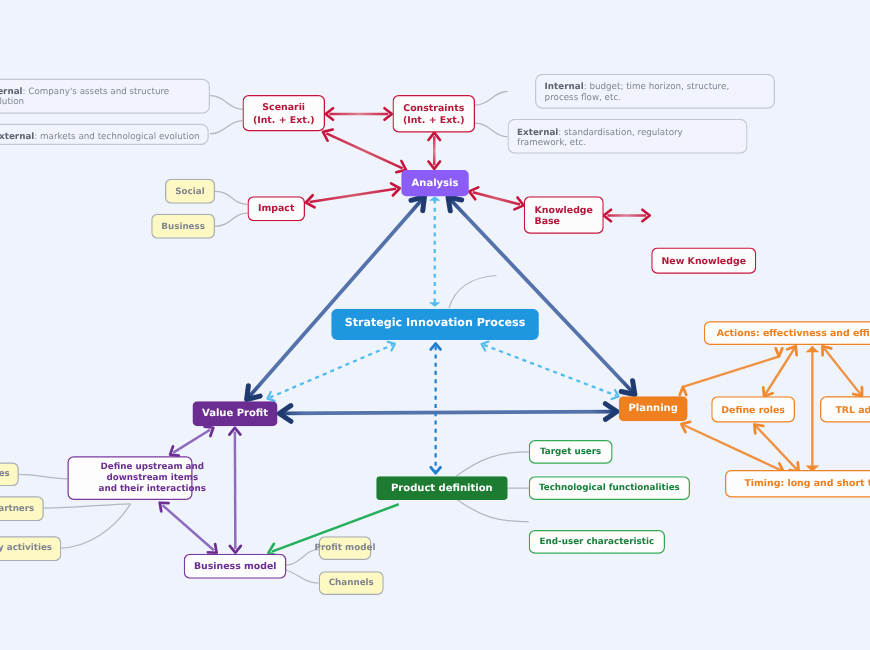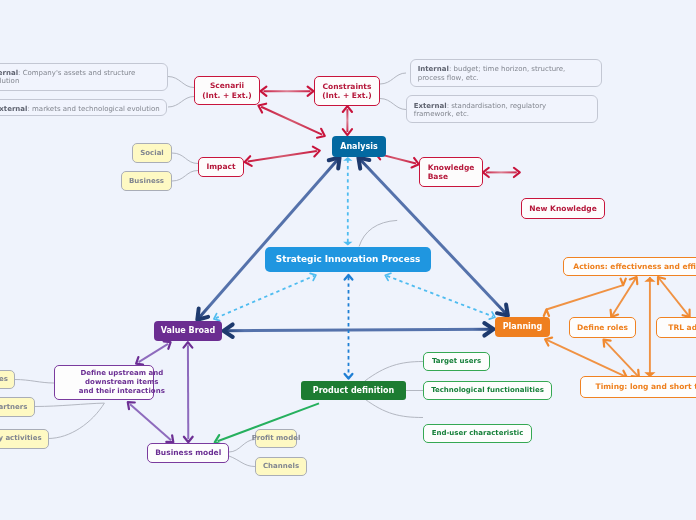--- a/index.html
+++ b/index.html
@@ -11,22 +11,22 @@
   
   .s-note{background:#f1f4fd;border:1px solid #c3c7d3;border-radius:6px;color:#82868f;font-size:7px;
           text-align:left;justify-content:flex-start;align-items:flex-start;padding:5.2px 6.7px;line-height:1.19;white-space:normal;}
   .s-note b{color:#5f6370;font-weight:bold;}
 
   .s-grey{background:#fef9c3;border:1.2px solid #a9adb7;border-radius:5px;color:#808590;
           font-size:7px;font-weight:bold;}
 
   .s-redout{background:#fdfcfc;border:1.7px solid #c8143c;border-radius:5px;color:#b5173a;
             font-size:7.5px;font-weight:bold;}
-  .s-redfill{background:#0369a1;border-radius:4px;color:#ffffff;
-            font-size:8px;font-weight:bold;margin-left:11px;}
+  .s-redfill{background:#8b5cf6;border-radius:4px;color:#ffffff;
+            font-size:8px;font-weight:bold;}
 
   .s-blueout{background:#fdfdfd;border:1.7px solid #1f8fe3;border-radius:5px;color:#1277d4;
             font-size:7.5px;font-weight:bold;}
   .s-bluefill{background:#1f96e0;border-radius:5px;color:#ffffff;
             font-size:8.9px;font-weight:bold;}
 
   .s-purpleout{background:#fdfdfd;border:1.4px solid #7a3b9e;border-radius:5px;color:#6b2f93;
             font-size:7px;font-weight:bold;}
   .s-purplefill{background:#6b2d91;border-radius:4px;color:#ffffff;
             font-size:8px;font-weight:bold;}
@@ -185,37 +185,37 @@
   <div class="node s-note" style="left:-20.9px;top:62.7px;width:188.4px;height:28.2px;">
     <span style="width:173px;display:block"><b>Internal</b><span>: Company's assets and structure evolution</span></span>
   </div>
   <div class="node s-note" style="left:-13.2px;top:98.9px;width:180.1px;height:17.4px;">
     <span style="width:170px;display:block;white-space:nowrap"><b>External</b><span>: markets and technological evolution</span></span>
   </div>
   <div class="node s-redout" style="left:194px;top:76px;width:66px;height:29px;"><span>Scenarii
 (Int. + Ext.)</span></div>
   <div class="node s-redout" style="left:314px;top:76px;width:66px;height:30px;"><span>Constraints
 (Int. + Ext.)</span></div>
-  <div class="node s-note" style="left:410px;top:59px;width:192px;height:28.4px;">
+  <div class="node s-note" style="left:428px;top:59px;width:192px;height:28.4px;">
     <span style="width:160px;display:block"><b>Internal</b><span>: budget; time horizon, structure, process flow, etc.</span></span>
   </div>
   <div class="node s-note" style="left:406px;top:95.4px;width:192px;height:27.6px;">
     <span style="width:160px;display:block"><b>External</b><span>: standardisation, regulatory framework, etc.</span></span>
   </div>
   <div class="node s-redfill" style="left:321px;top:136px;width:54px;height:21px;"><span>Analysis</span></div>
   <div class="node s-grey" style="left:132px;top:143px;width:40px;height:20px;"><span>Social</span></div>
   <div class="node s-grey" style="left:121px;top:171px;width:51px;height:20px;"><span>Business</span></div>
   <div class="node s-redout" style="left:198px;top:157px;width:46px;height:20px;"><span>Impact</span></div>
   <div class="node s-redout" style="left:419px;top:157px;width:64px;height:30px;text-align:left;"><span>Knowledge
 Base</span></div>
   <div class="node s-redout" style="left:521px;top:162px;width:84px;height:21px;margin-top:36px;"><span>New Knowledge</span></div>
 
   <div class="node s-bluefill" style="left:265px;top:247px;width:166px;height:25px;"><span>Strategic Innovation Process</span></div>
 
-  <div class="node s-purplefill" style="left:154px;top:321px;width:68px;height:20px;"><span>Value Broad</span></div>
+  <div class="node s-purplefill" style="left:154px;top:321px;width:68px;height:20px;"><span>Value Profit</span></div>
   <div class="node s-purpleout" style="left:53.8px;top:364.8px;width:100.4px;height:35.1px;text-align:center;justify-content:flex-start;padding-left:24px;line-height:1.245;"><span>Define upstream and
 downstream items
 and their interactions</span></div>
   <div class="node s-purpleout" style="left:147.2px;top:443px;width:82px;height:19.7px;font-size:7.5px;"><span>Business model</span></div>
   <div class="node s-grey" style="left:-55px;top:369.5px;width:70px;height:19.5px;"><span>Key resources</span></div>
   <div class="node s-grey" style="left:-31px;top:397px;width:66px;height:20px;"><span>Key partners</span></div>
   <div class="node s-grey" style="left:-19px;top:429px;width:68px;height:19.5px;"><span>Key activities</span></div>
   <div class="node s-grey" style="left:255px;top:429px;width:42px;height:19px;"><span>Profit model</span></div>
   <div class="node s-grey" style="left:255px;top:457px;width:52px;height:19px;"><span>Channels</span></div>
 

